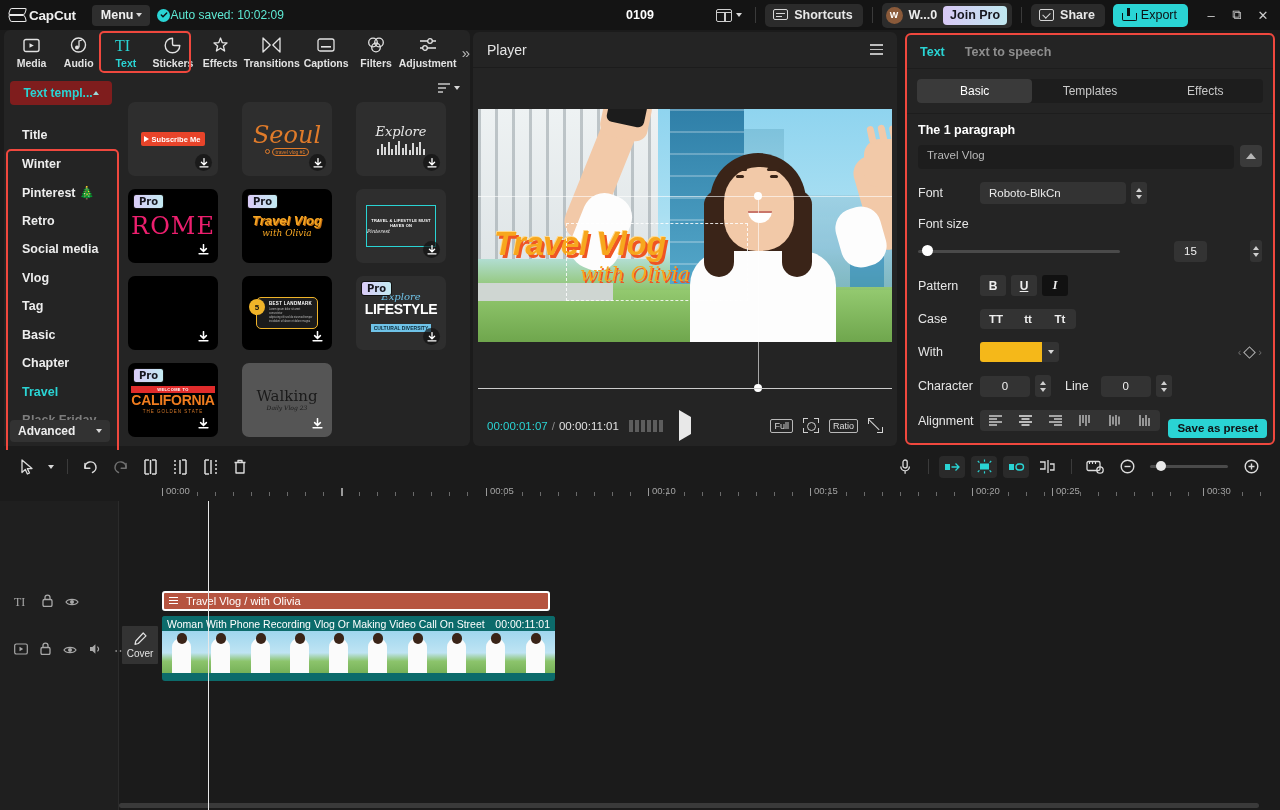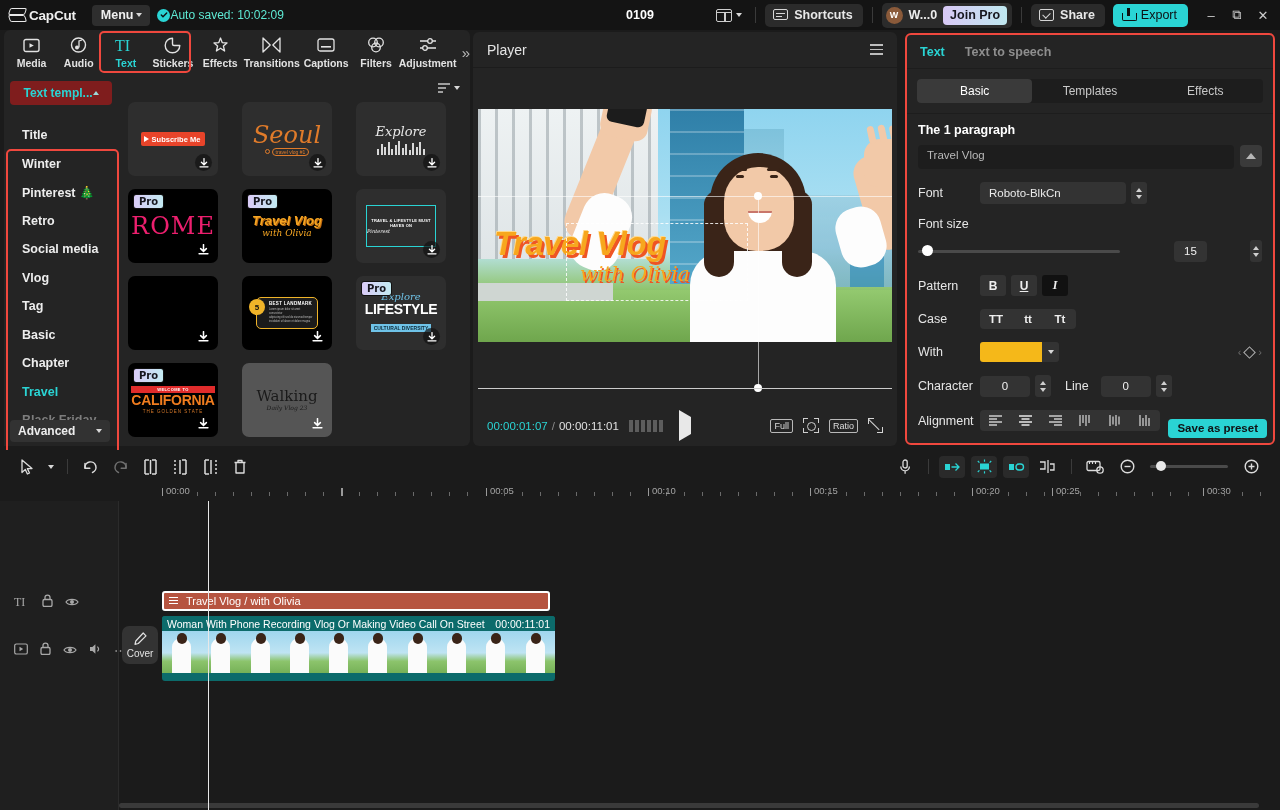--- a/index.html
+++ b/index.html
@@ -323,21 +323,21 @@
     position:absolute; left:162px; top:115px; width:393px; height:65px;
     background:#0c6b6b; border-radius:3px; overflow:hidden; cursor:pointer;
   }
   .cv-head { height:15px; display:flex; align-items:center; justify-content:space-between; padding:0 5px; font-size:10.5px; color:#fff; background:#0c6b6b;}
   .cv-thumbs { height:42px; display:flex; overflow:hidden;}
   .cv-th { width:39.3px; height:42px; flex:none; background:linear-gradient(180deg,#9fd6ee 0%,#bfe4f3 52%,#8cc46c 72%,#76b157 100%); position:relative; overflow:hidden;}
   .cv-th:after{content:'';position:absolute;left:10px;top:7px;width:19px;height:35px;background:#fbfbfb;border-radius:9px 9px 0 0;}
   .cv-th:before{content:'';position:absolute;left:15px;top:2px;width:10px;height:11px;background:#3a2418;border-radius:5px;z-index:2;}
   .cover-btn {
     position:absolute; left:122px; top:125px; width:36px; height:38px;
-    background:#333; border-radius:7px; display:flex; flex-direction:column;
+    background:#333; border-radius:1px; display:flex; flex-direction:column;
     align-items:center; justify-content:center; gap:1px; cursor:pointer;
   }
   .cover-btn span { font-size:10px; color:#e2e2e2; }
   .scrollbar-h { position:absolute; left:119px; bottom:2px; width:1140px; height:5px; background:#3a3a3a; border-radius:3px;}
 </style>
 </head>
 <body>
 
 <div class="app">
 

